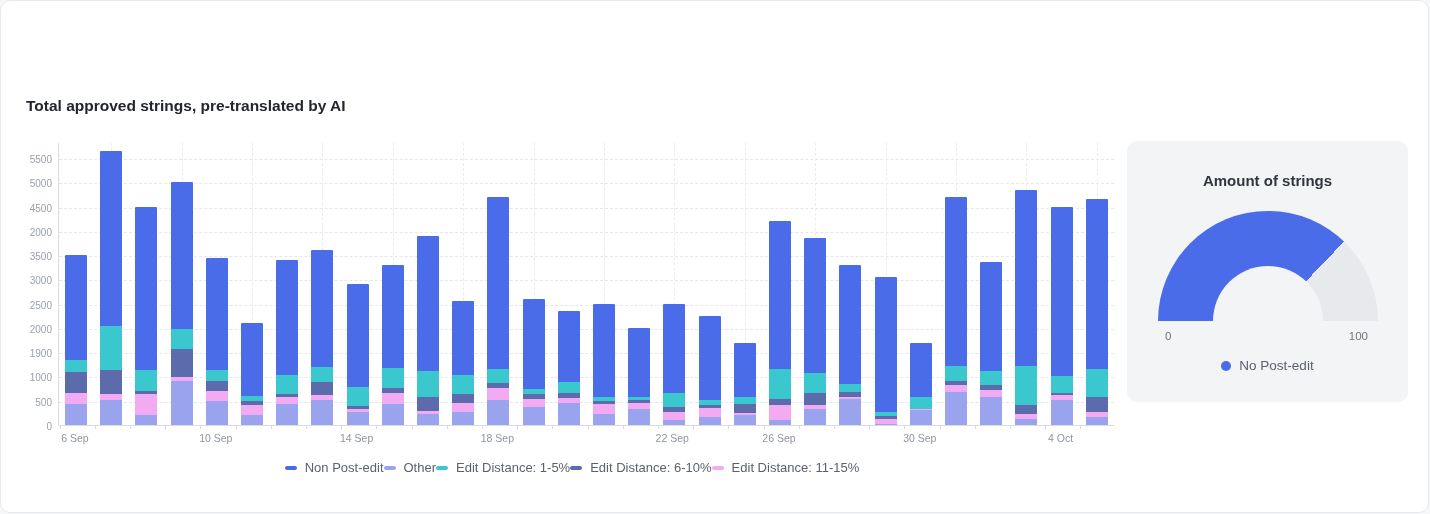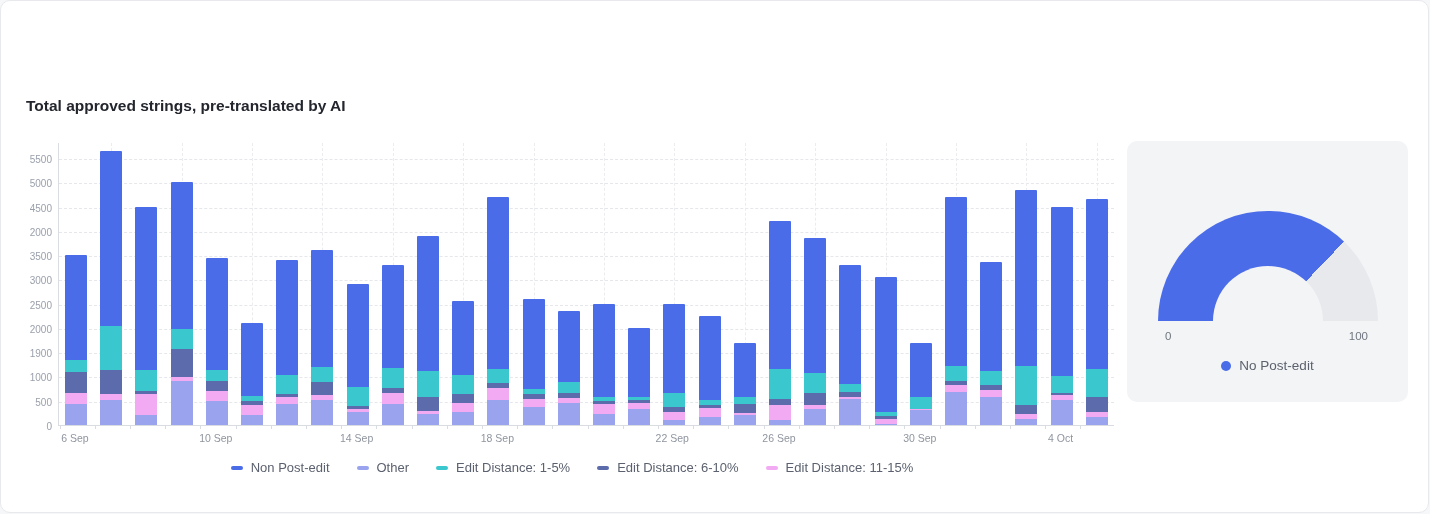--- a/index.html
+++ b/index.html
@@ -20,21 +20,21 @@
           border-left:1px solid #d9dce1; border-bottom:1px solid #d9dce1; }
   .gridline { position:absolute; left:0; width:100%; height:0; border-top:1px dashed #e6e7eb; }
   .vgridline { position:absolute; top:0; height:100%; width:0; border-left:1px dashed #ebecef; }
   .ylabel { position:absolute; right:100%; margin-right:7px; width:40px; text-align:right;
             font-size:10px; color:#9aa0ab; transform:translateY(-50%); white-space:nowrap; }
   .bar { position:absolute; bottom:0; width:22px; display:flex; flex-direction:column-reverse; border-radius:1px 1px 0 0; overflow:hidden; }
   .seg { width:100%; }
   .xtick { position:absolute; top:100%; width:0; height:4px; border-left:1px solid #d9dce1; }
   .xlabel { position:absolute; top:291px; transform:translateX(-50%); font-size:10.5px; color:#8f959f; white-space:nowrap; }
 
-  .legend { position:absolute; left:25px; top:459px; width:1092px; display:flex; justify-content:center; gap:27px; }
+  .legend { position:absolute; left:25px; top:459px; width:1092px; display:flex; justify-content:center; }
   .legend-item { display:flex; align-items:center; gap:8px; font-size:13px; color:#5b616e; cursor:pointer; }
   .legend-dash { width:12px; height:4px; border-radius:2px; flex:0 0 auto; }
 
   
   .gauge-card { position:absolute; left:1126px; top:140px; width:281px; height:261px; background:#f3f4f6; border-radius:10px; }
   .gauge-title { position:absolute; left:0; width:100%; top:31px; text-align:center; font-size:15px; font-weight:700; color:#32363e; }
   .gauge { position:absolute; left:31px; top:70px; width:220px; height:111px; overflow:hidden; }
   .gauge-circle { position:absolute; left:0; top:0; width:220px; height:220px; border-radius:50%; }
   .gauge-hole { position:absolute; left:55px; top:55px; width:110px; height:110px; border-radius:50%; background:#f3f4f6; }
   .gauge-value { position:absolute; left:0; width:100%; top:154px; text-align:center; font-size:26px; color:#4d5156; }
@@ -362,20 +362,21 @@
         <span class="legend-dash" style="background: rgb(91, 107, 172);"></span>
         <span>Edit Distance: 6-10%</span>
       </div>
       <div class="legend-item">
         <span class="legend-dash" style="background: rgb(242, 170, 242);"></span>
         <span>Edit Distance: 11-15%</span>
       </div>
     </div>
 
   <div class="gauge-card">
+    <div class="gauge-title">Amount of strings</div>
     <div class="gauge">
       <div class="gauge-circle" id="gaugeCircle" style="background: conic-gradient(from 270deg, rgb(74, 108, 232) 0deg, rgb(74, 108, 232) 133.74deg, rgb(231, 233, 237) 133.74deg, rgb(231, 233, 237) 180deg, rgba(0, 0, 0, 0) 180deg, rgba(0, 0, 0, 0) 360deg);"></div>
       <div class="gauge-hole"></div>
     </div>
     <div class="gauge-min">0</div>
     <div class="gauge-max">100</div>
     <div class="gauge-legend">
       <span class="gauge-dot" id="gaugeDot" style="background: rgb(74, 108, 232);"></span>
       <span>No Post-edit</span>
     </div>

